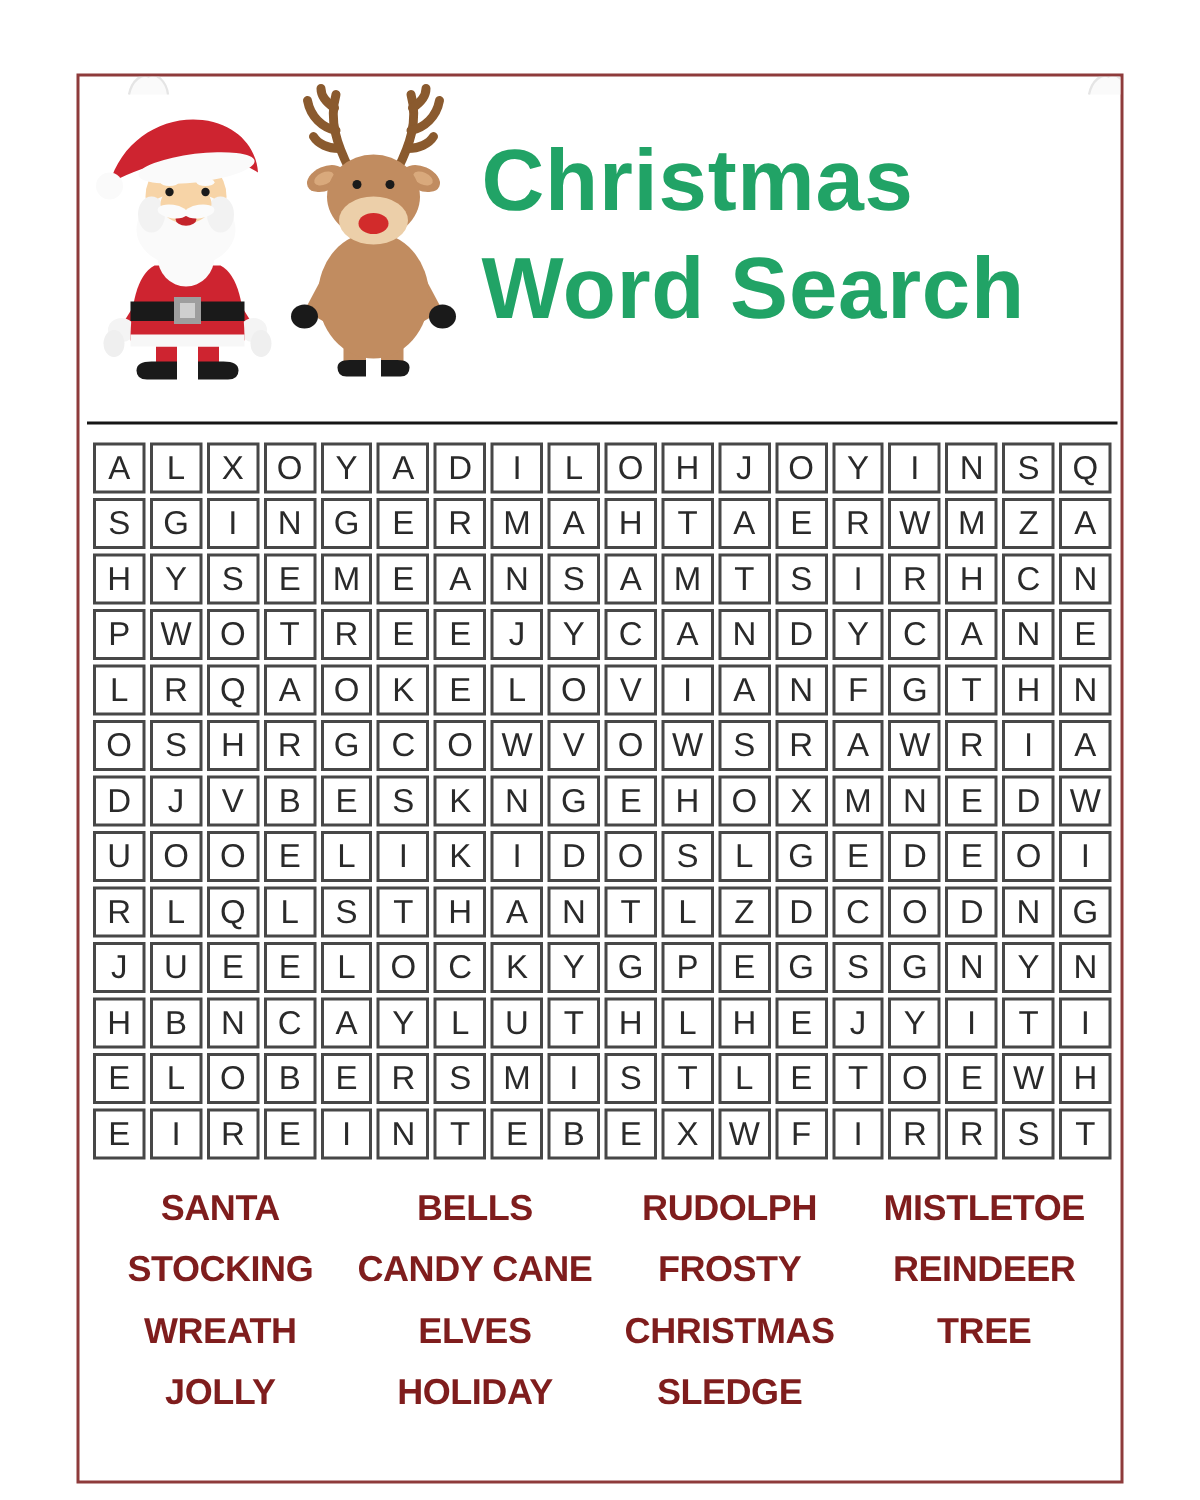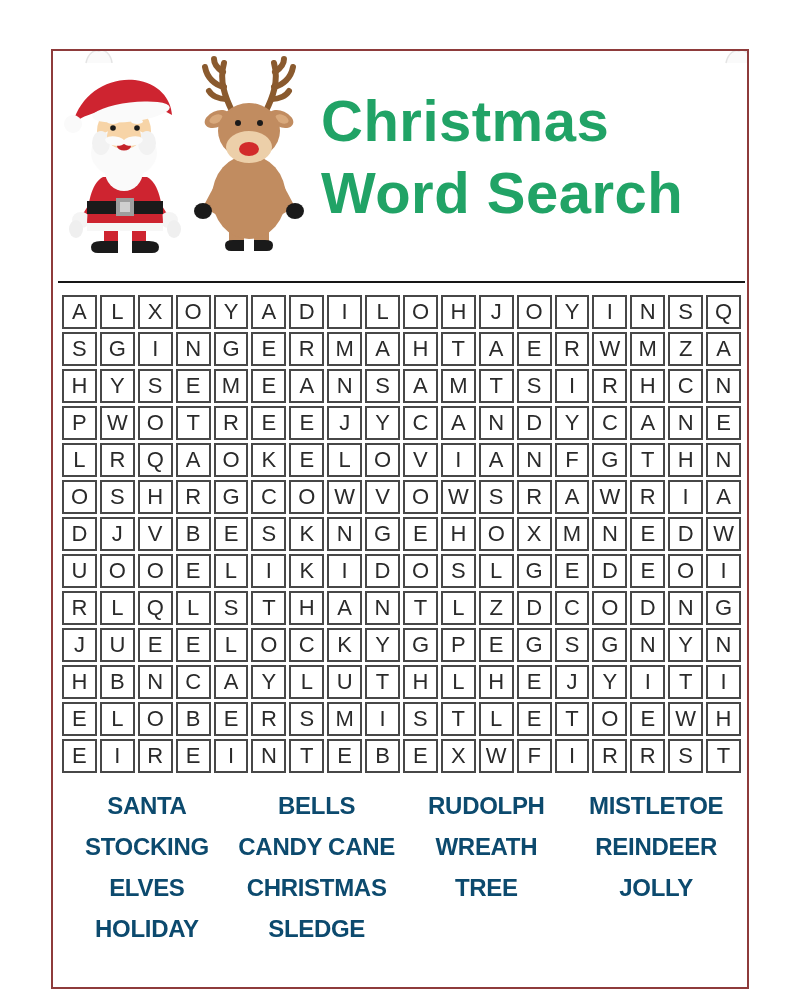--- a/index.html
+++ b/index.html
@@ -42,21 +42,21 @@
     display:flex; align-items:center; justify-content:center;
     font-size:22px; color:#2A2A2A; font-weight:400;
   }
 
   .word-list {
     position:absolute; left:9px; top:734px; width:679px;
     display:grid; grid-template-columns:repeat(4,1fr); grid-auto-rows:41px;
   }
   .word {
     display:flex; align-items:center; justify-content:center;
-    font-size:24px; font-weight:700; color:#0c4a6e; letter-spacing:-0.3px;
+    font-size:24px; font-weight:700; color:#7f1d1d; letter-spacing:-0.3px;
     white-space:nowrap;
   }
 </style>
 </head>
 <body>
 
 <div class="sheet">
 
   <svg class="watermark left" width="32" height="16" viewBox="0 0 32 16">
     <path d="M3,15 C5,5 12,1 16,3 C21,0 28,6 29,15" fill="#f6f6f6" stroke="#cfcfcf" stroke-width="1.5"></path>
@@ -393,22 +393,23 @@
       <div class="cell">T</div>
     </div>
 
   <div class="word-list">
       <div class="word">SANTA</div>
       <div class="word">BELLS</div>
       <div class="word">RUDOLPH</div>
       <div class="word">MISTLETOE</div>
       <div class="word">STOCKING</div>
       <div class="word">CANDY CANE</div>
+      <div class="word">FROSTY</div>
+      <div class="word">REINDEER</div>
       <div class="word">WREATH</div>
-      <div class="word">REINDEER</div>
       <div class="word">ELVES</div>
       <div class="word">CHRISTMAS</div>
       <div class="word">TREE</div>
       <div class="word">JOLLY</div>
       <div class="word">HOLIDAY</div>
       <div class="word">SLEDGE</div>
     </div>
 
 </div>
 

